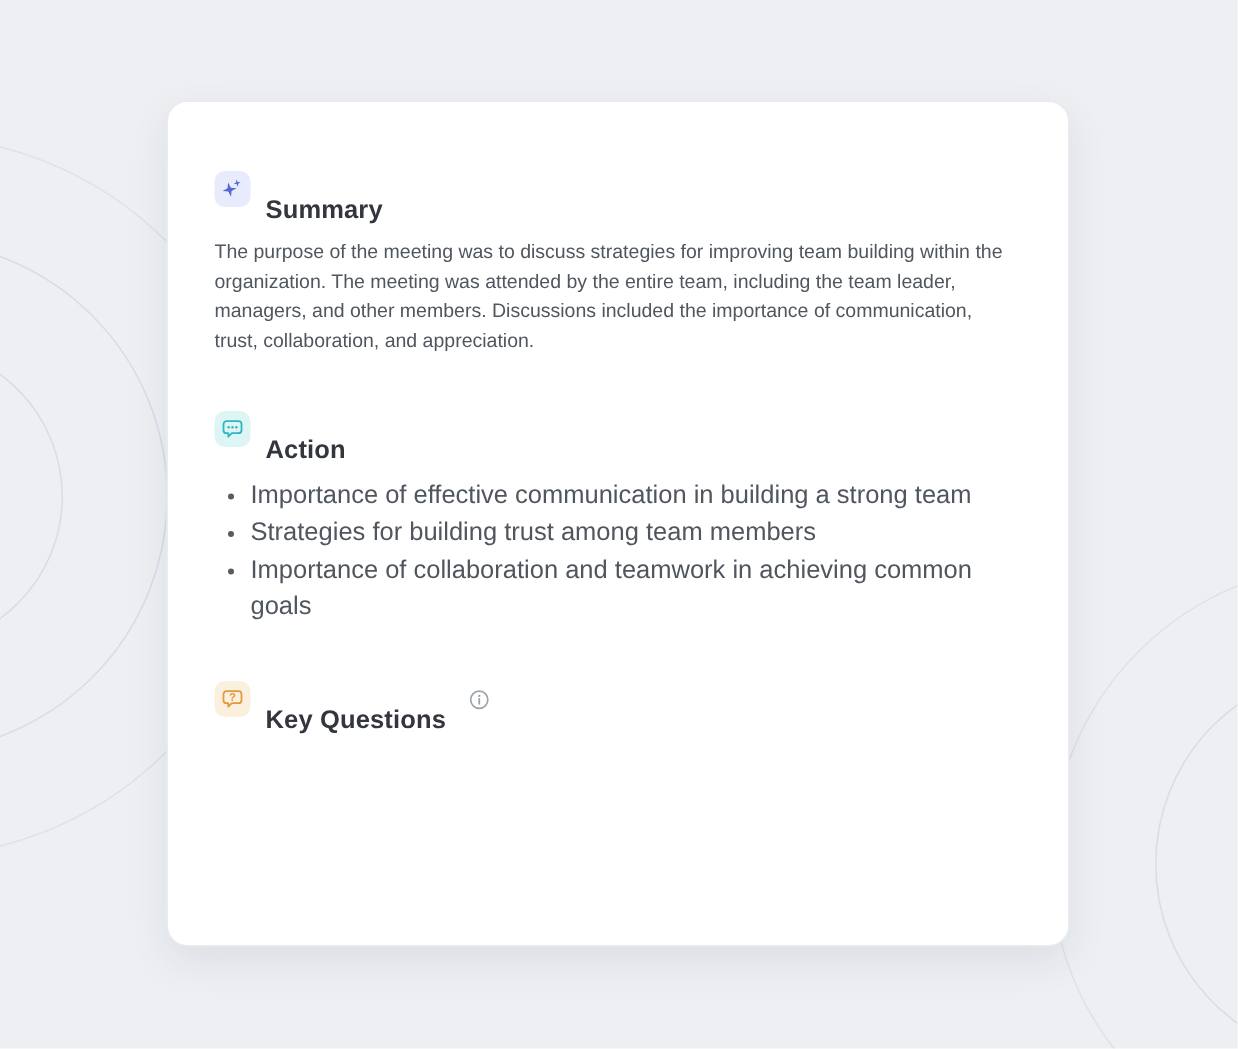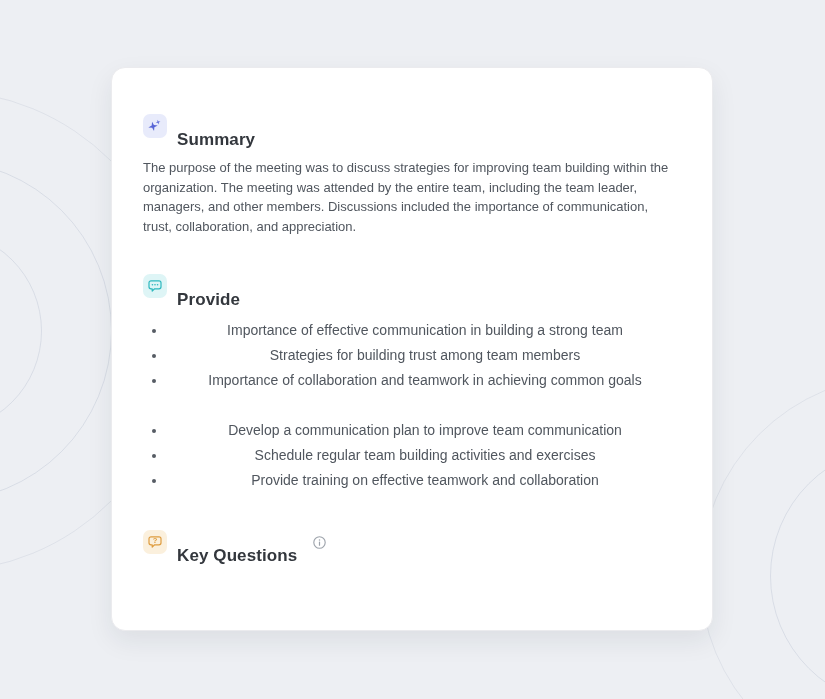--- a/index.html
+++ b/index.html
@@ -88,25 +88,24 @@
     color: #50565e;
   }
 
   ul.bullet-list {
     margin: 8px 0 0 0;
     padding: 0 0 0 24px;
     width: 516px;
     list-style: disc;
   }
   ul.bullet-list li {
-    font-size: 14px;
+    font-size: 17px;
     line-height: 24px;
     color: #50565e;
     margin: 0 0 1px 0;
-    text-align: center;
   }
   ul.bullet-list li::marker {
     color: #565c64;
     font-size: 14px;
   }
 </style>
 </head>
 <body>
 
 <div class="deco-circle dc-l1"></div>
@@ -135,35 +134,30 @@
   <div class="section">
     <div class="section-header">
       <span class="icon-box icon-topics">
         <svg width="16" height="16" viewBox="0 0 20 20">
           <path d="M5 3.5 H15 A2.5 2.5 0 0 1 17.5 6 V11 A2.5 2.5 0 0 1 15 13.5 H9.5 L6.5 16.4 V13.5 H5 A2.5 2.5 0 0 1 2.5 11 V6 A2.5 2.5 0 0 1 5 3.5 Z" fill="none" stroke="#2db8be" stroke-width="1.5" stroke-linejoin="round"></path>
           <circle cx="6.8" cy="8.5" r="1" fill="#2db8be"></circle>
           <circle cx="10" cy="8.5" r="1" fill="#2db8be"></circle>
           <circle cx="13.2" cy="8.5" r="1" fill="#2db8be"></circle>
         </svg>
       </span>
-      <span class="section-title">Provide</span>
+      <span class="section-title">Action</span>
     </div>
     <ul class="bullet-list">
       <li>Importance of effective communication in building a strong team</li>
       <li>Strategies for building trust among team members</li>
       <li>Importance of collaboration and teamwork in achieving common goals</li>
     </ul>
   </div>
 
   <div class="section">
-    <ul class="bullet-list">
-      <li>Develop a communication plan to improve team communication</li>
-      <li>Schedule regular team building activities and exercises</li>
-      <li>Provide training on effective teamwork and collaboration</li>
-    </ul>
   </div>
 
   <div class="section">
     <div class="section-header">
       <span class="icon-box icon-questions">
         <svg width="16" height="16" viewBox="0 0 20 20">
           <path d="M5 3.5 H15 A2.5 2.5 0 0 1 17.5 6 V11 A2.5 2.5 0 0 1 15 13.5 H9.5 L6.5 16.4 V13.5 H5 A2.5 2.5 0 0 1 2.5 11 V6 A2.5 2.5 0 0 1 5 3.5 Z" fill="none" stroke="#de9c3f" stroke-width="1.5" stroke-linejoin="round"></path>
           <text x="10" y="11.8" text-anchor="middle" font-size="9.5" font-weight="700" font-family="Liberation Sans, sans-serif" fill="#de9c3f">?</text>
         </svg>
       </span>

